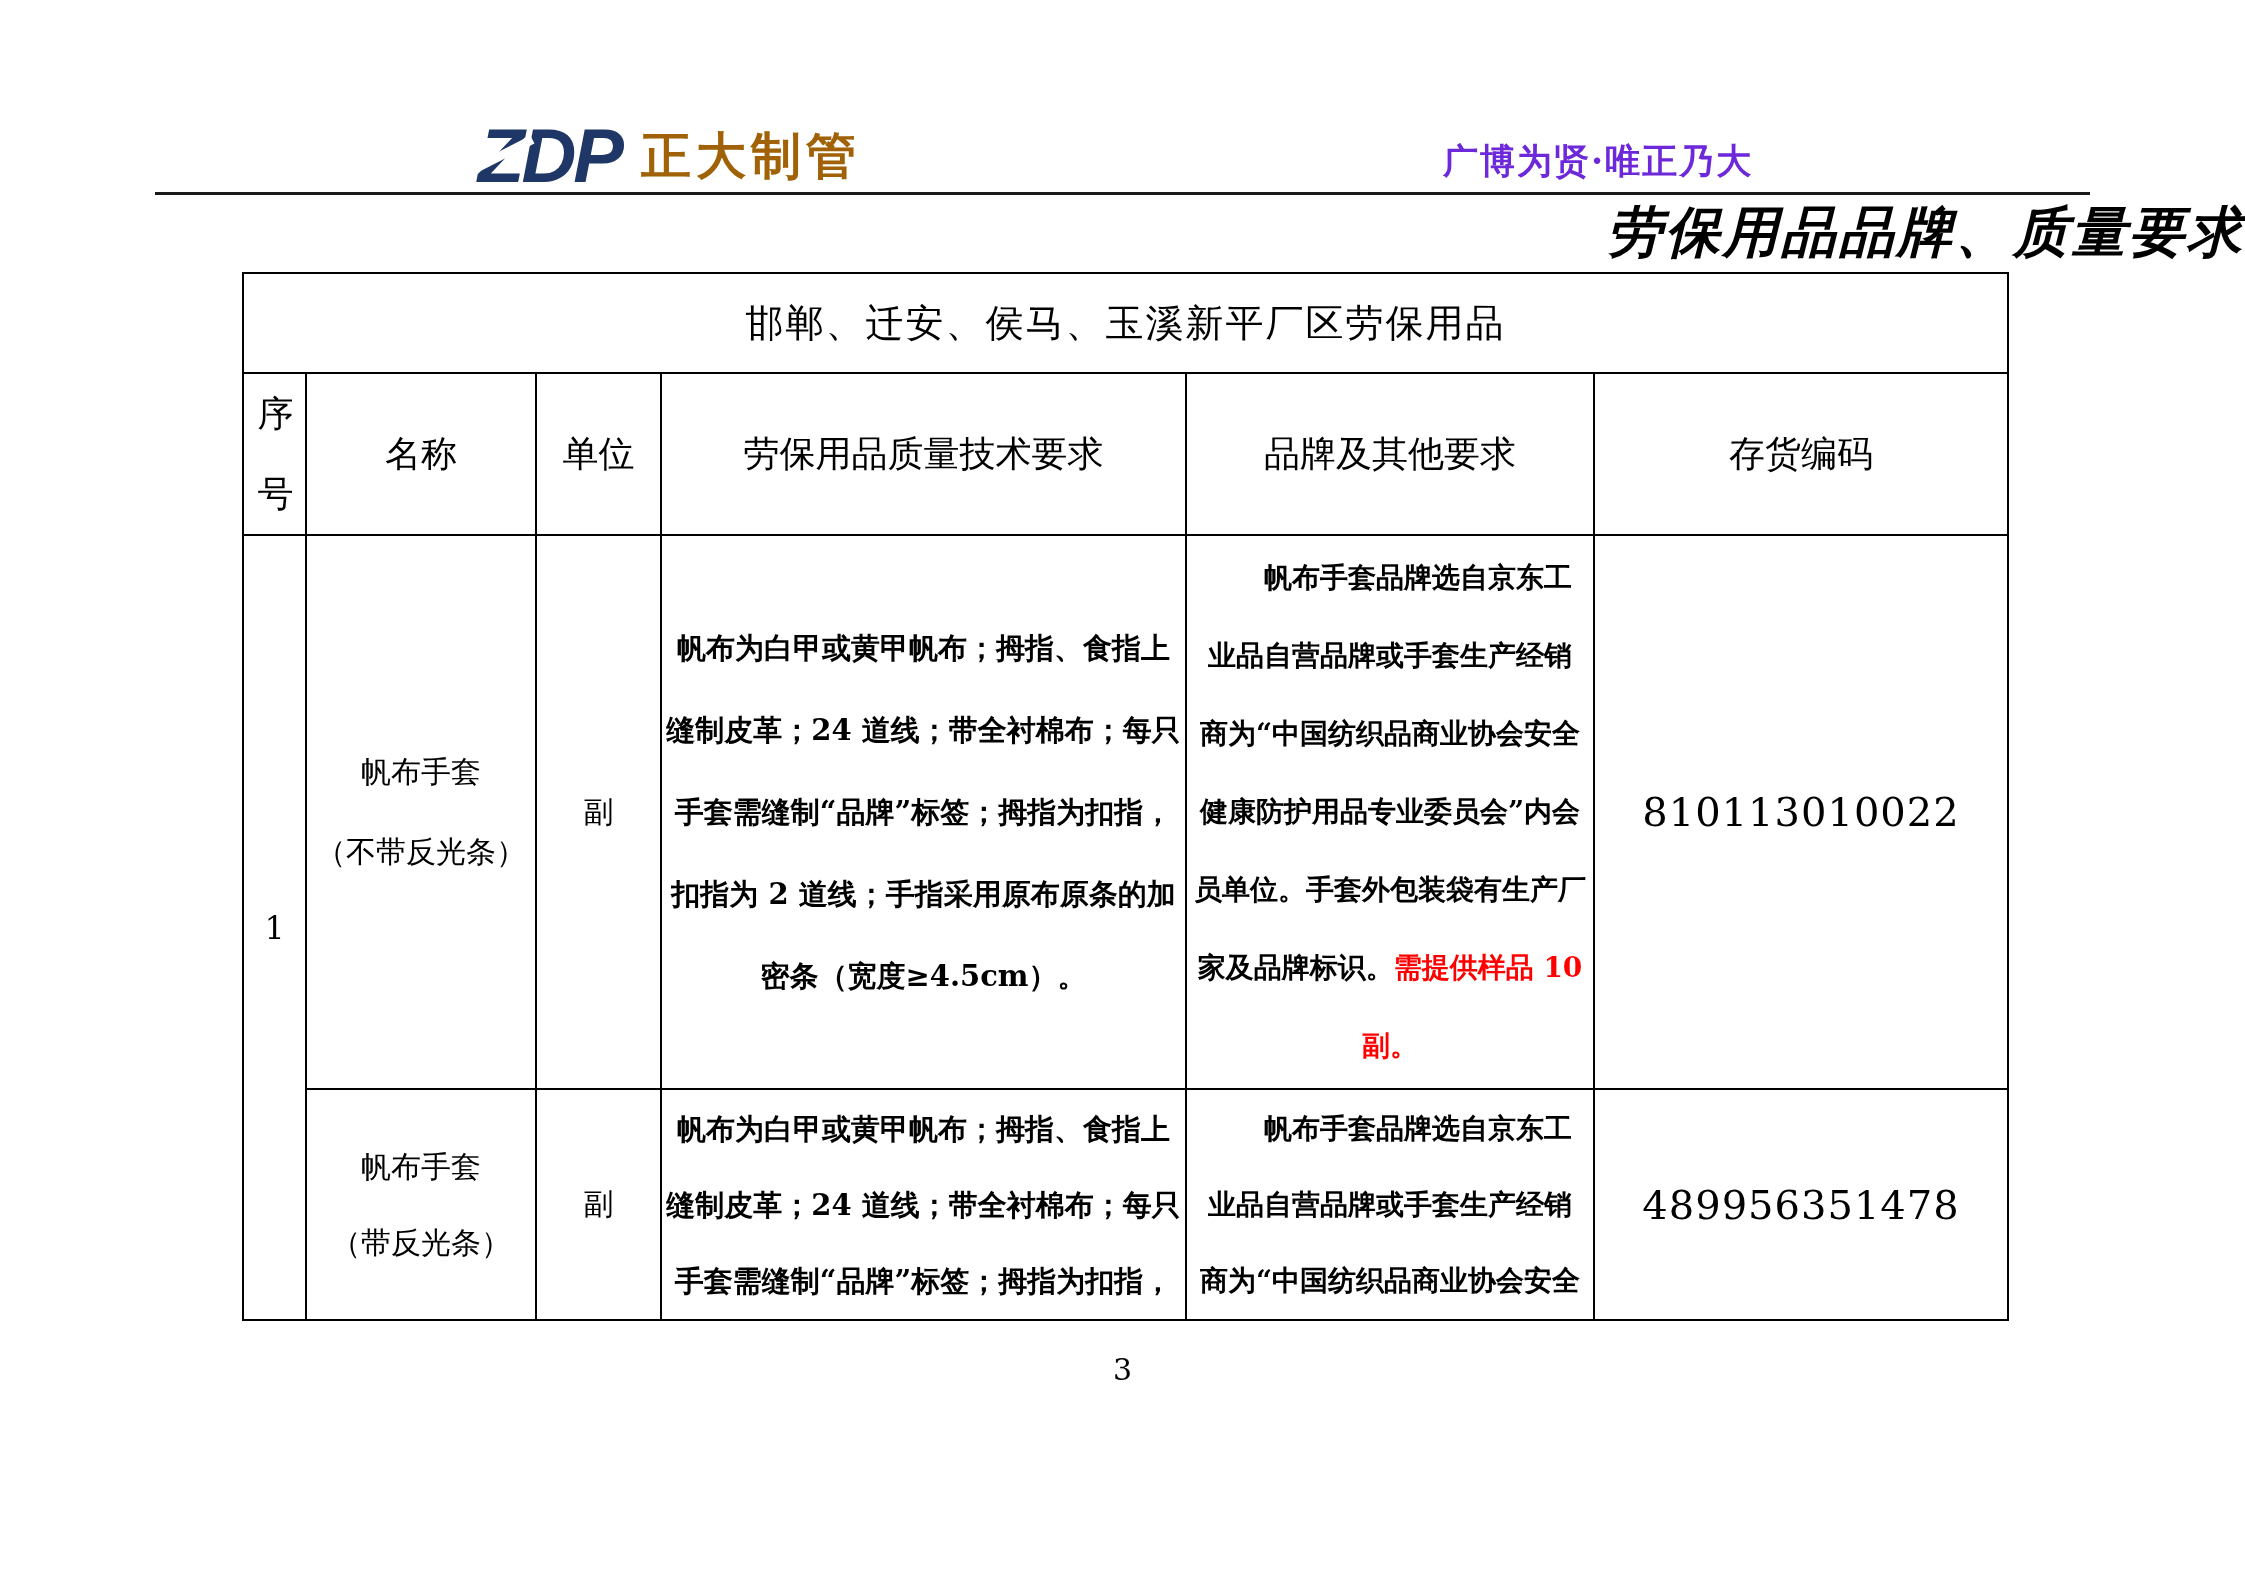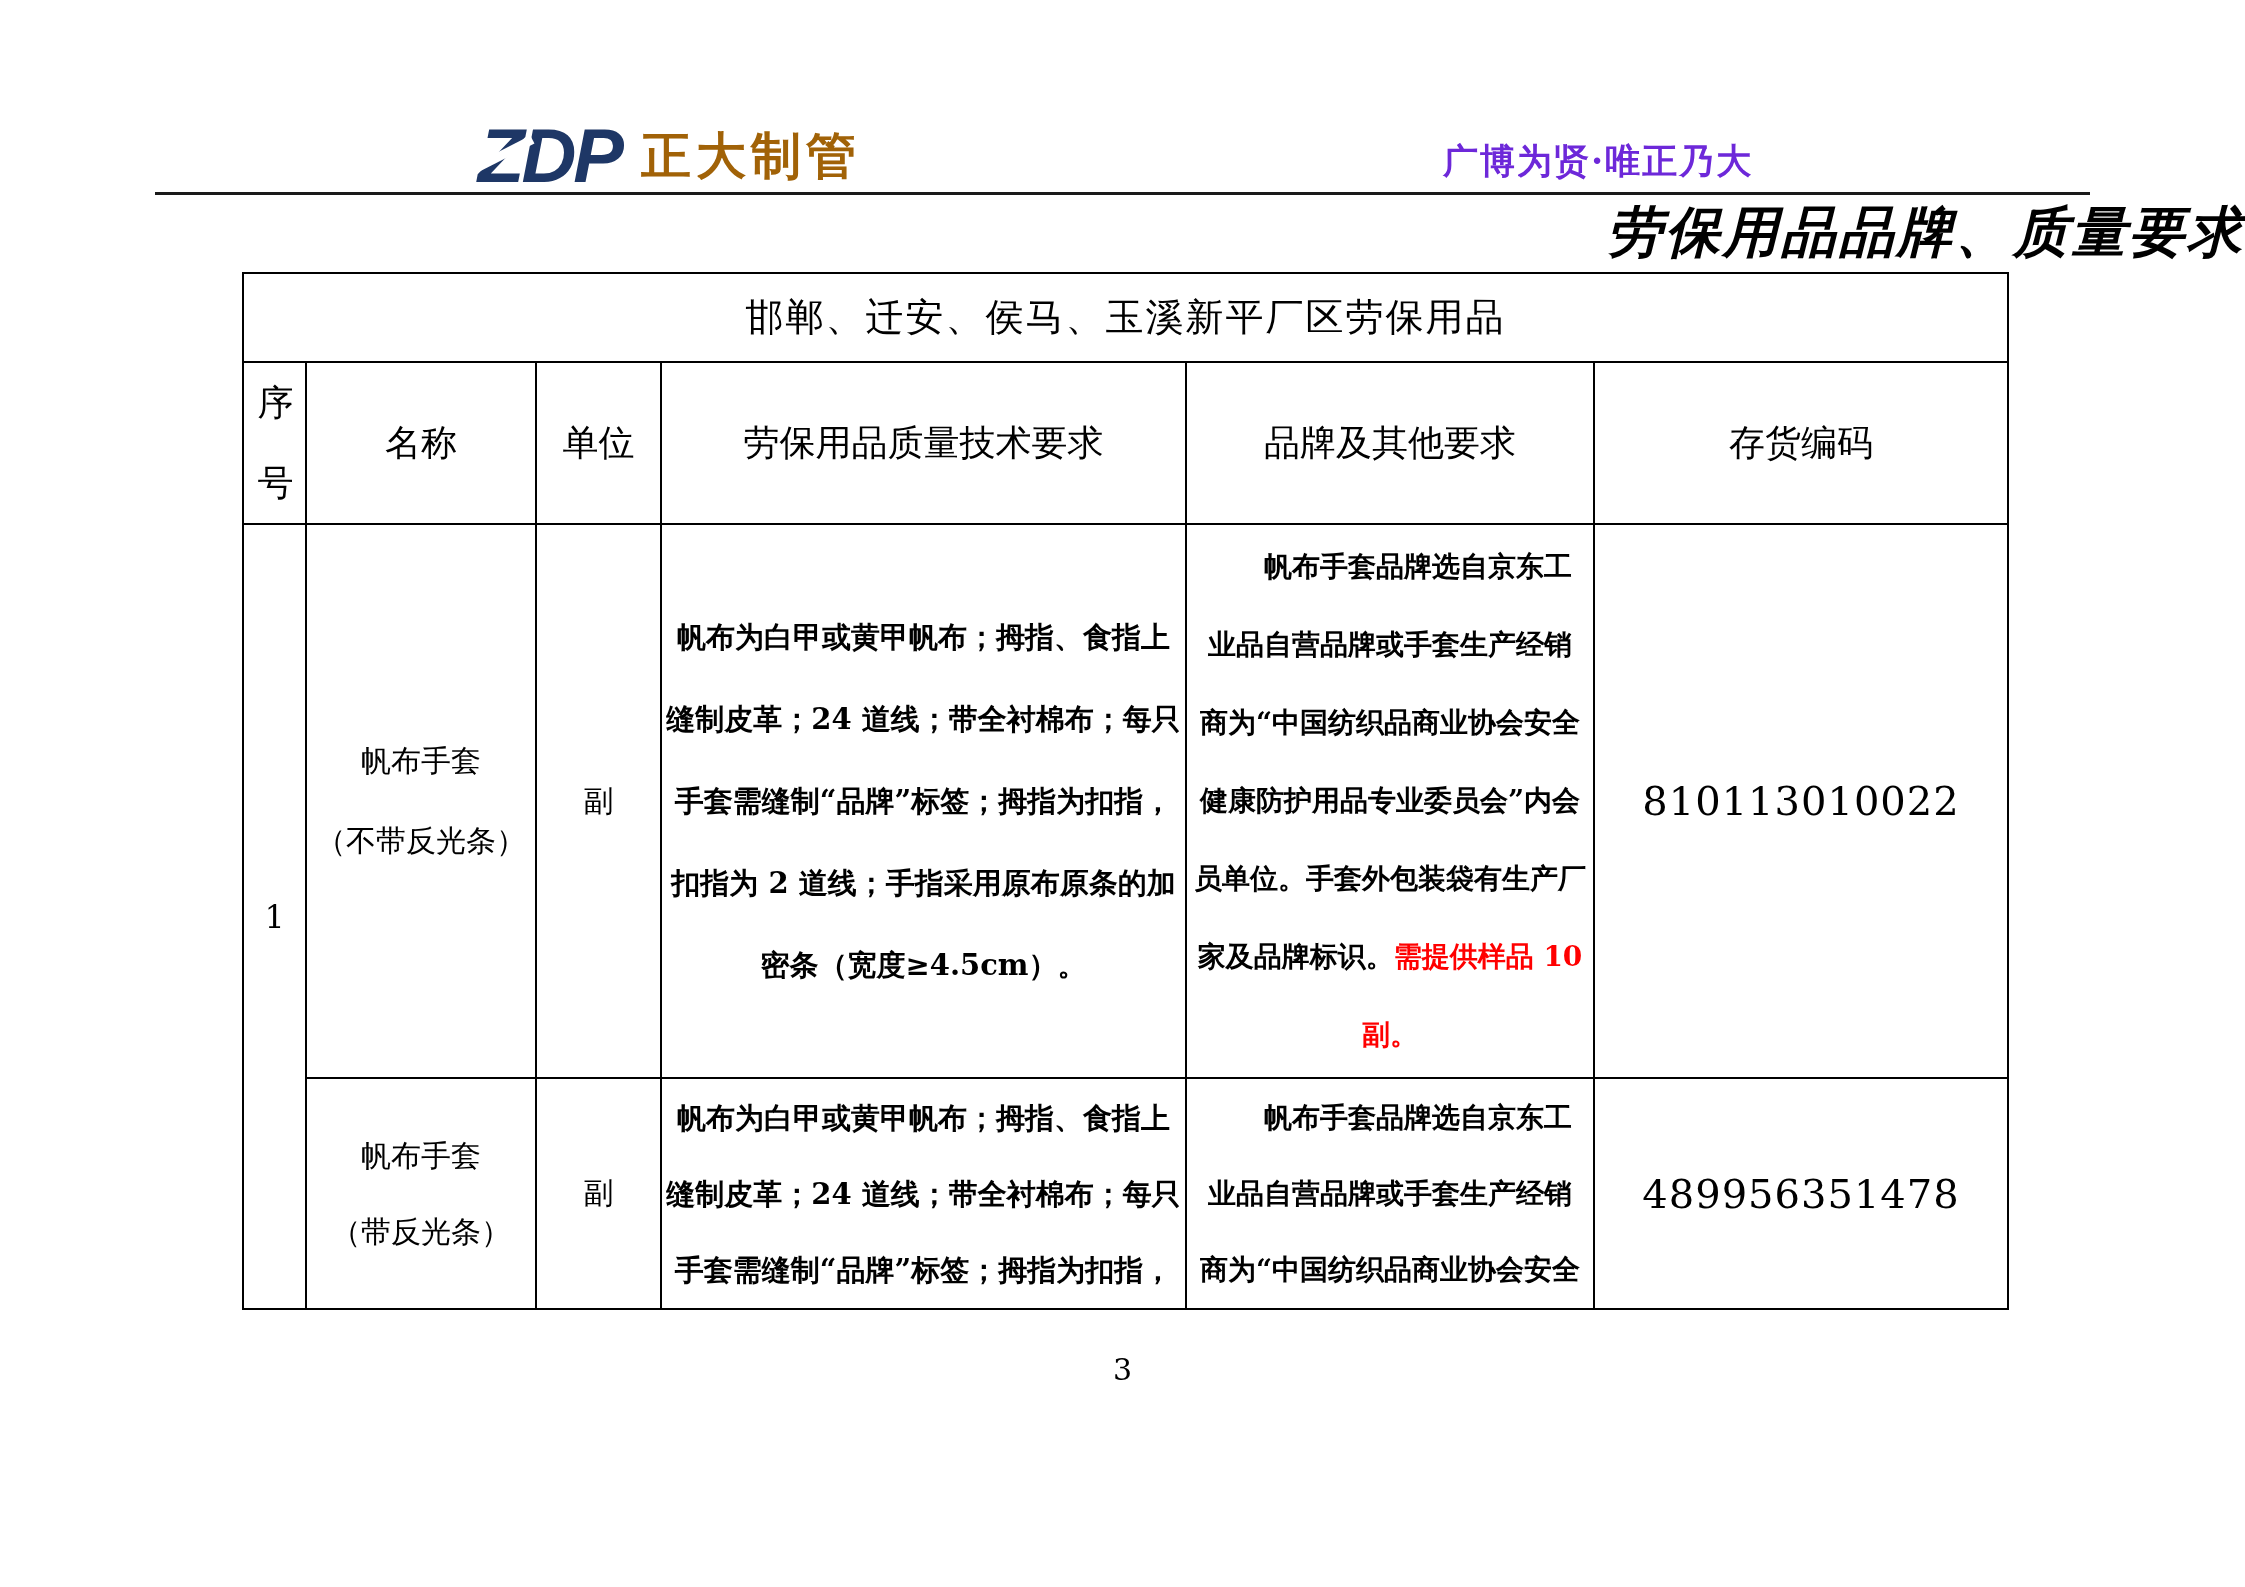--- a/index.html
+++ b/index.html
@@ -110,21 +110,21 @@
     <colgroup>
       <col style="width:63px">
         <col style="width:230px">
         <col style="width:125px">
       <col style="width:525px">
         <col style="width:408px">
         <col style="width:414px">
     </colgroup>
 
     <tbody>
-        <tr style="height:89px">
+        <tr style="height:100px">
       <td colspan="6" class="section-header">邯郸、迁安、侯马、玉溪新平厂区劳保用品</td>
     </tr>
 
     <tr style="height:157px">
       <td class="col-header">
         <div class="stack">序号</div>
       </td>
       <td class="col-header">名称</td>
       <td class="col-header">单位</td>
       <td class="col-header">劳保用品质量技术要求</td>

